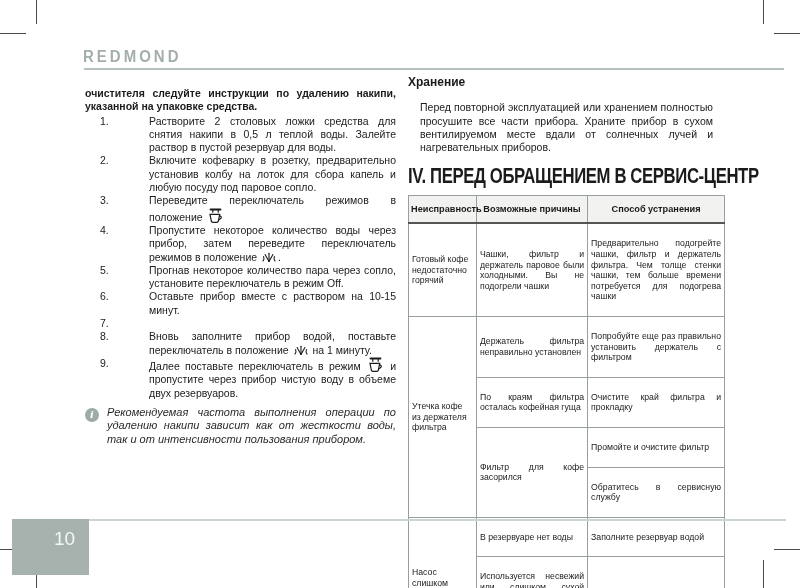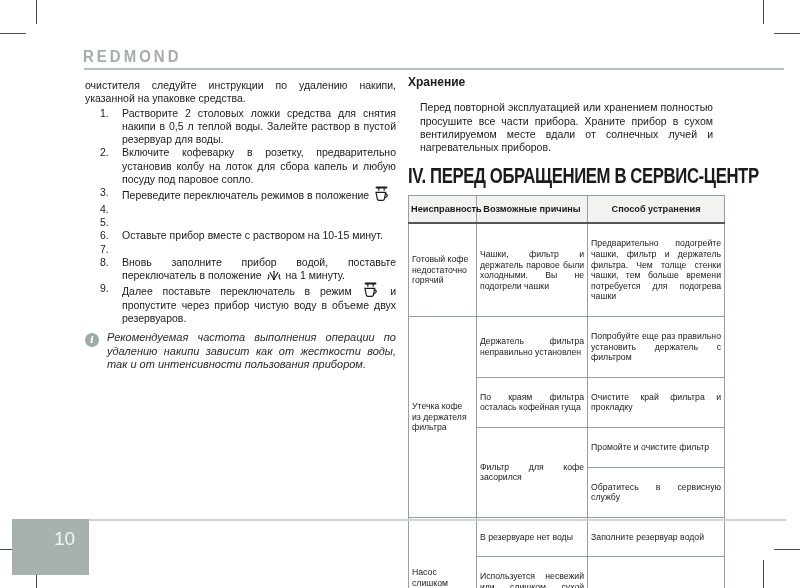--- a/index.html
+++ b/index.html
@@ -21,25 +21,25 @@
   .logo{position:absolute;left:83px;top:47px;font-size:15px;font-weight:800;
         letter-spacing:3px;color:#a2aeaa;transform:scaleY(1.05);transform-origin:left top;}
   .header-rule{position:absolute;left:84px;top:68px;width:700px;height:2px;background:#b7c1be;}
 
   
   .left-col{position:absolute;left:85px;top:79px;width:311px;font-size:10.5px;
             line-height:13.3px;text-align:justify;}
   .right-col{position:absolute;left:408px;top:76px;width:317px;font-size:10.5px;
              line-height:13.3px;text-align:justify;}
 
-  .left-col p.intro{margin:0 0 1px 0;}
+  .left-col p.intro{margin:8px 0 1px 0;font-weight:bold;}
 
   .step{display:flex;margin:0;}
   .step-num{flex:0 0 22px;padding-left:15px;box-sizing:content-box;}
-  .step-body{flex:1;text-align:justify;}
+  .step-body{flex:1;text-align:justify;margin-left:27px;}
 
   .inline-icon{display:inline-block;vertical-align:-3px;margin:0 1px;}
 
   .note{display:flex;margin-top:6px;}
   .info-icon{flex:0 0 14px;width:14px;height:14px;margin-top:2px;border-radius:50%;
              background:#9caba6;position:relative;}
   .info-icon::after{content:"i";position:absolute;left:0;top:0;width:14px;height:14px;
              color:#ffffff;font:italic bold 10px/14px "DejaVu Serif",serif;text-align:center;}
   .note-text{margin:0 0 1px 8px;font-style:italic;font-size:11px;line-height:13.5px;
              color:#2a2a2a;}
@@ -99,23 +99,31 @@
           <div class="step-body"><span>Переведите переключатель режимов в положение </span><svg class="inline-icon" width="17" height="16" viewBox="0 0 17 16" fill="none" stroke="#1b1b1b" stroke-width="1.2" stroke-linecap="round">
               <path d="M3.5 1.5 H13.5" stroke-width="1.8"></path>
               <path d="M5.8 1.5 V4.2"></path>
               <path d="M11.2 1.5 V4.2"></path>
               <path d="M3 6.3 L4.3 13 Q4.6 14.3 6 14.3 L9.7 14.3 Q11.1 14.3 11.4 13 L12.7 6.3 Z"></path>
               <path d="M12.6 7.6 Q16.4 9.4 11.9 11.8"></path>
             </svg></div>
         </div>
         <div class="step">
           <span class="step-num">4.</span>
+          <div class="step-body"><span>Пропустите некоторое количество воды через прибор, затем переведите переключатель режимов в положение </span><svg class="inline-icon" width="16" height="13" viewBox="0 0 16 13" fill="none" stroke="#1b1b1b" stroke-width="1.1" stroke-linecap="round">
+              <path d="M8 10.5 V2.3"></path>
+              <path d="M8 10.5 L4.1 3.5"></path>
+              <path d="M8 10.5 L11.9 3.5"></path>
+              <path d="M2 10 Q3.7 8.2 2.6 5.6"></path>
+              <path d="M14 10 Q12.3 8.2 13.4 5.6"></path>
+            </svg><span>.</span></div>
         </div>
         <div class="step">
           <span class="step-num">5.</span>
+          <div class="step-body"><span>Прогнав некоторое количество пара через сопло, установите переключатель в режим Off.</span></div>
         </div>
         <div class="step">
           <span class="step-num">6.</span>
           <div class="step-body"><span>Оставьте прибор вместе с раствором на 10-15 минут.</span></div>
         </div>
         <div class="step">
           <span class="step-num">7.</span>
         </div>
         <div class="step">
           <span class="step-num">8.</span>

